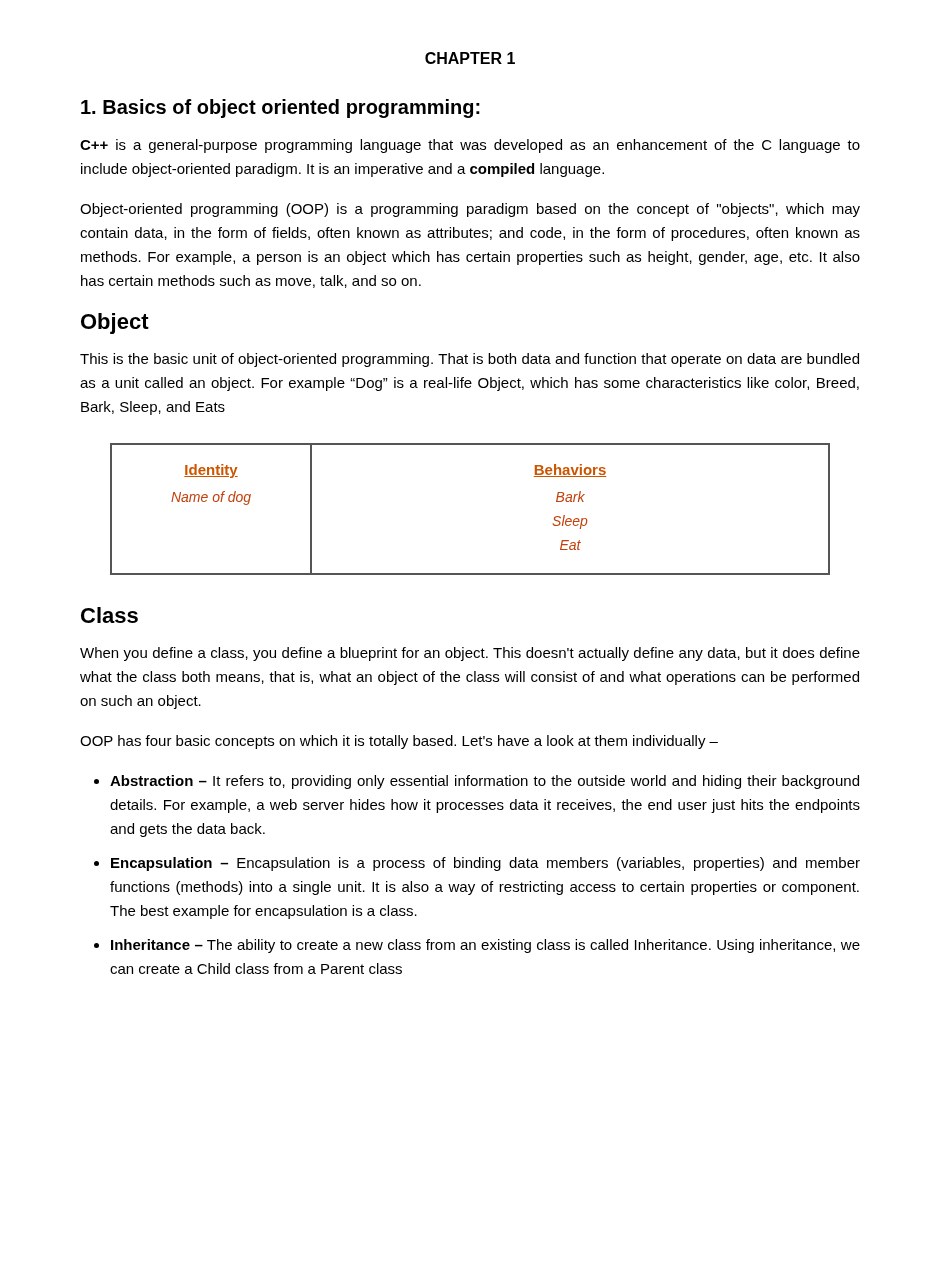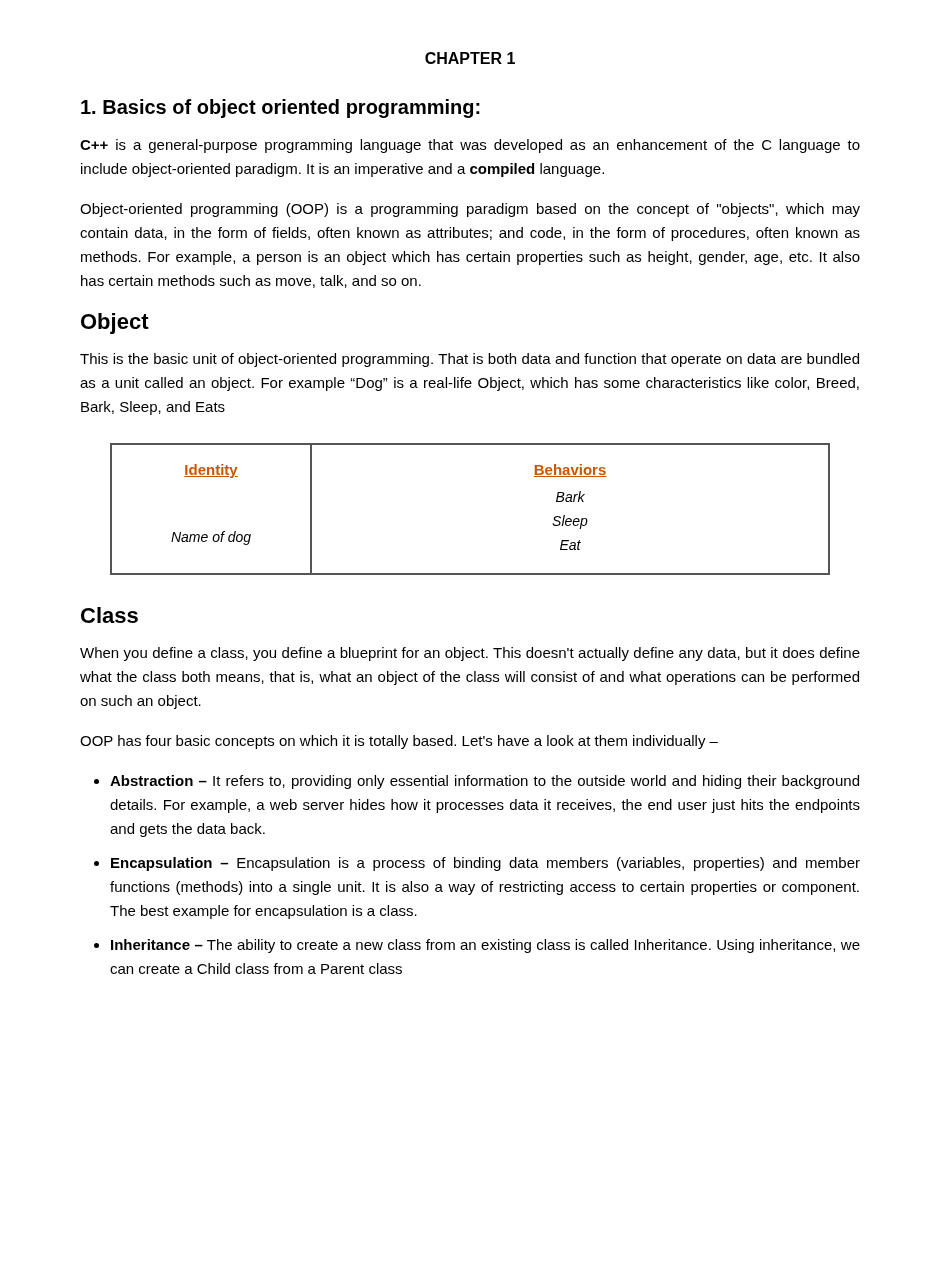--- a/index.html
+++ b/index.html
@@ -72,21 +72,20 @@
       justify-content: flex-start;
       min-width: 0;
     }
 
     .dog-cell:last-child {
       border-right: none;
     }
 
     .dog-cell-identity {
       flex: 0 0 200px;
-      gap: 40px;
     }
 
     .dog-cell-state {
       flex: 0 0 230px;
     }
 
     .dog-cell-behaviors {
       flex: 1;
     }
 
@@ -97,21 +96,21 @@
       font-size: 15px;
       margin-bottom: 8px;
       text-align: center;
     }
 
     .cell-item {
       font-style: italic;
       font-size: 14px;
       line-height: 1.7;
       text-align: center;
-      color: #000000;
+      color: #c2410c;
     }
 
     .bullet-list {
       margin: 0 0 16px 30px;
       list-style: disc;
     }
 
     .bullet-list li {
       text-align: justify;
       line-height: 1.6;

